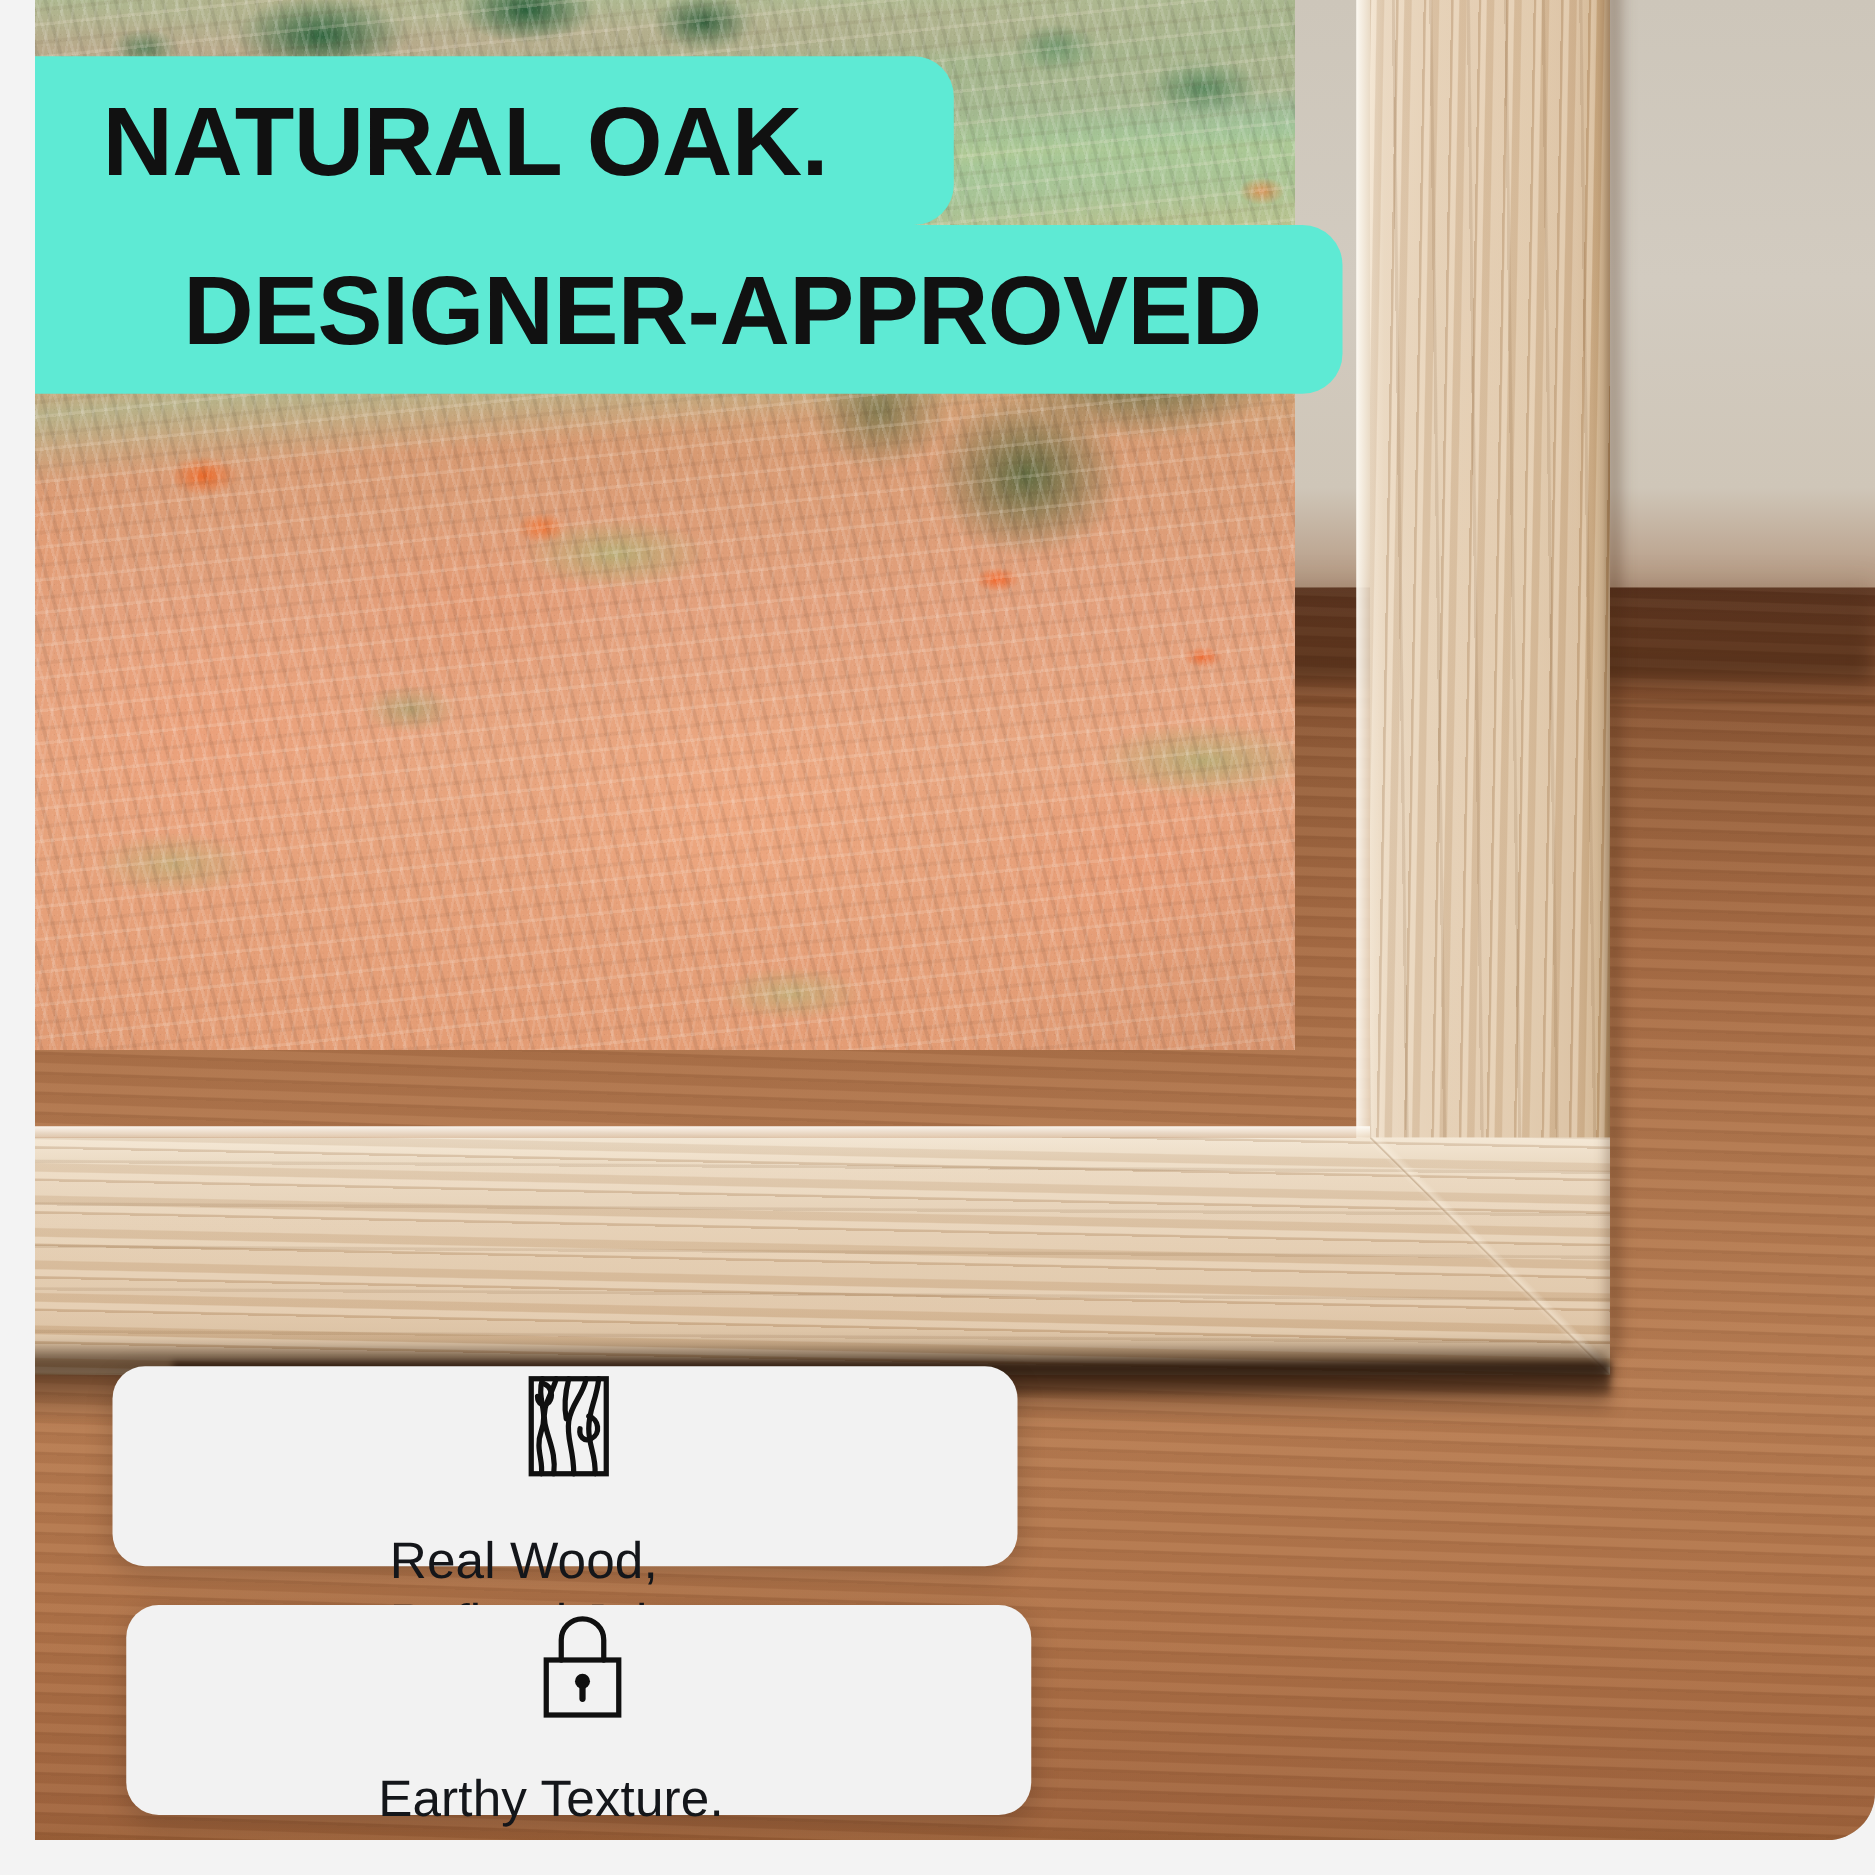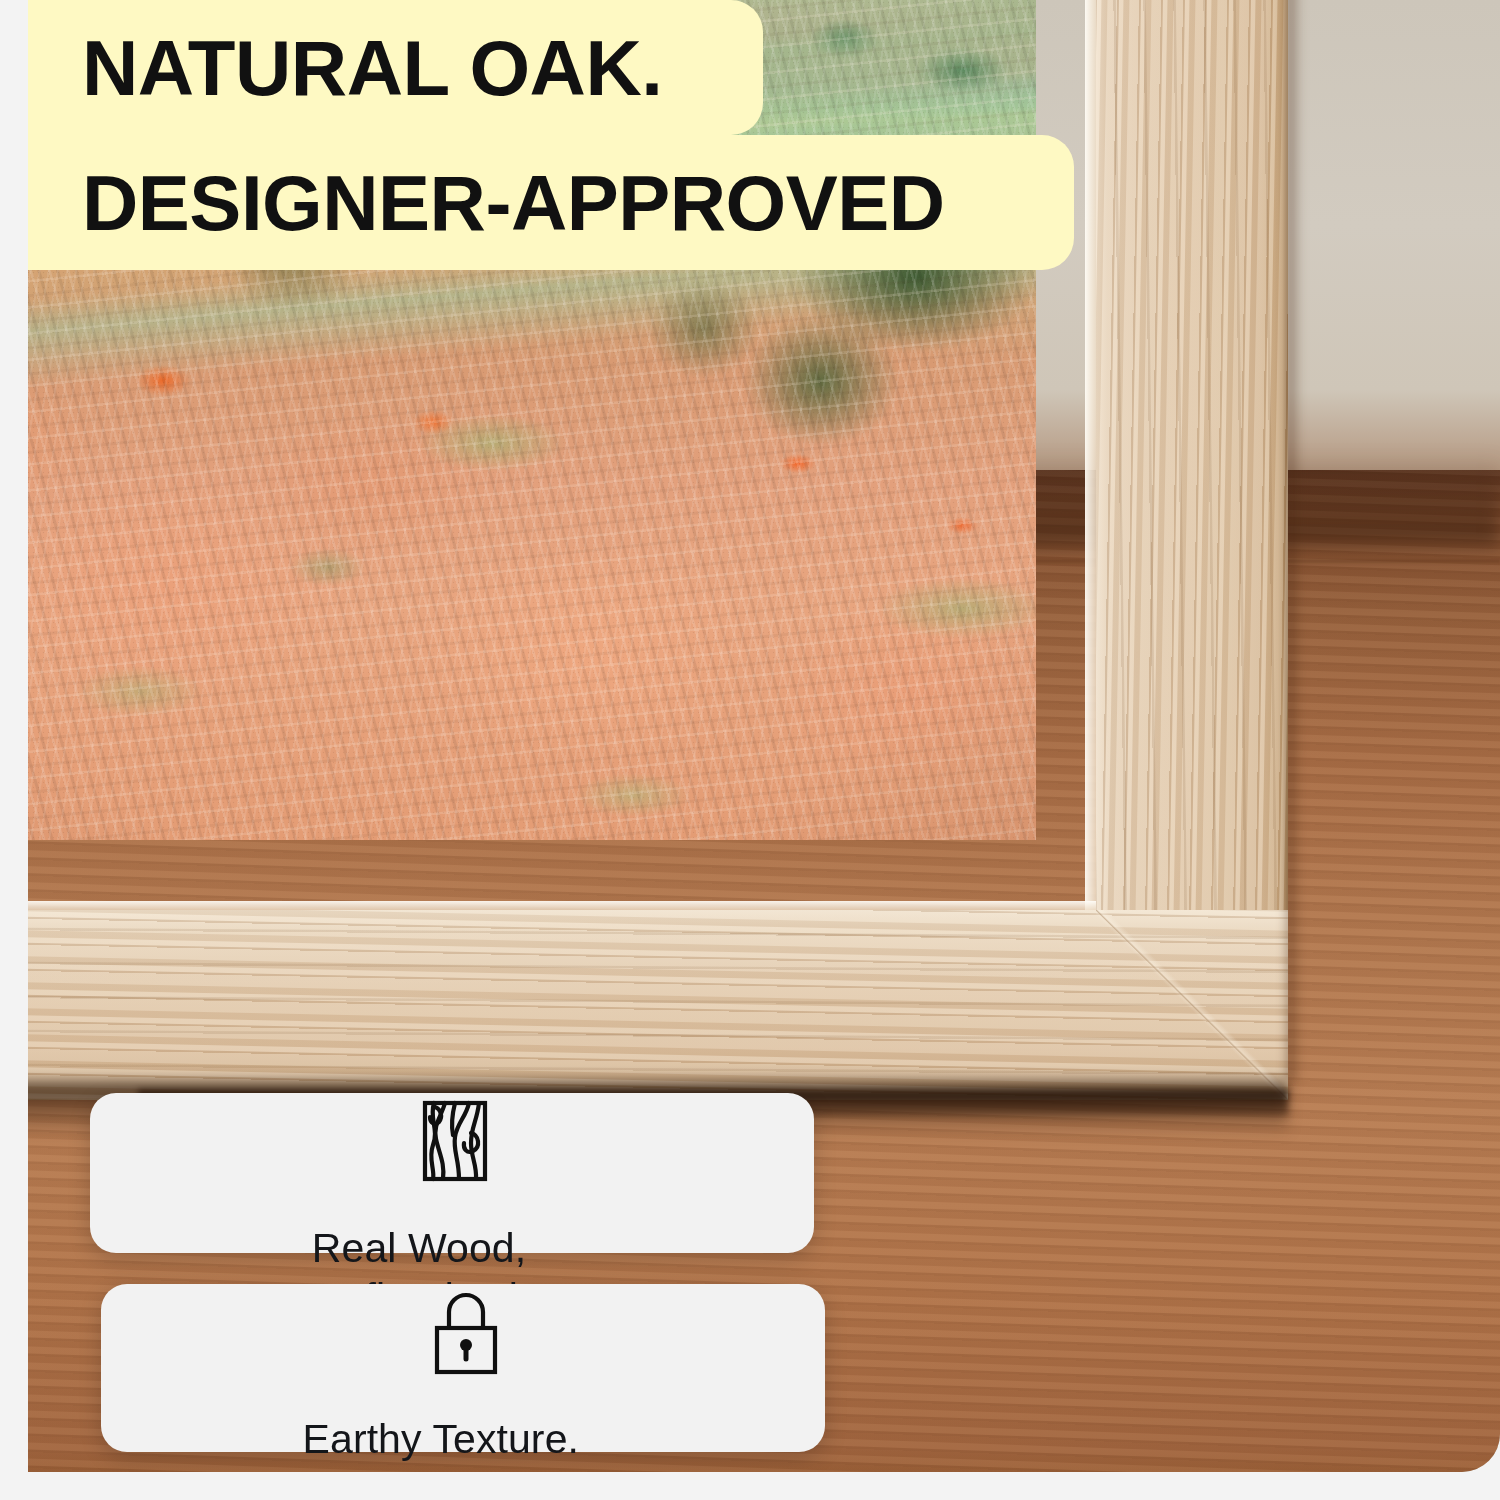--- a/index.html
+++ b/index.html
@@ -180,30 +180,30 @@
     repeating-linear-gradient(100deg,
       rgba(255,255,255,.10) 0px, rgba(255,255,255,.10) 1.5px,
       rgba(0,0,0,0) 2.5px, rgba(0,0,0,0) 9px);}
   .artGrain{background-image:
       radial-gradient(rgba(255,255,255,.12) 0.6px, transparent 0.7px),
       radial-gradient(rgba(60,35,20,.10) 0.6px, transparent 0.7px);
       background-size:4px 4px, 5px 5px; background-position:0 0, 2px 3px;}
   .artVig{background:radial-gradient(ellipse 95% 95% at 45% 45%, rgba(0,0,0,0) 58%, rgba(60,35,20,.17) 100%);}
 
   
-  .chip{position:absolute;background:#fef9c3;border-radius:30px;}
+  .chip{position:absolute;background:#5eead4;border-radius:30px;margin-top:45px;}
   .headBar{display:flex;align-items:center;}
   .headTxt{
     font-family:"Liberation Sans",sans-serif;
     font-weight:700;font-size:78px;line-height:78px;
     letter-spacing:-0.5px;color:#111111;white-space:nowrap;
   }
 
   #head1{left:0px;top:0px;width:735px;height:135px;border-radius:0 32px 32px 0;padding-left:54px;box-sizing:border-box;}
-  #head2{left:0px;top:135px;width:1046px;height:135px;border-radius:0 32px 32px 0;padding-left:54px;box-sizing:border-box;}
+  #head2{left:0px;top:135px;width:1046px;height:135px;border-radius:0 32px 32px 0;padding-left:54px;box-sizing:border-box;justify-content:center;}
 
   .featCard{
     position:absolute;background:#f2f2f2;border-radius:26px;
     display:flex;align-items:center;gap:34px;padding:0 40px 0 46px;box-sizing:border-box;
     box-shadow:0 6px 22px rgba(0,0,0,.18);
     flex-direction:column;
   }
   #feat1{left:62px;top:1093px;width:724px;height:160px;}
   #feat2{left:73px;top:1284px;width:724px;height:168px;}
   .featIcon{flex:0 0 auto;width:96px;height:96px;display:flex;align-items:center;justify-content:center;}

